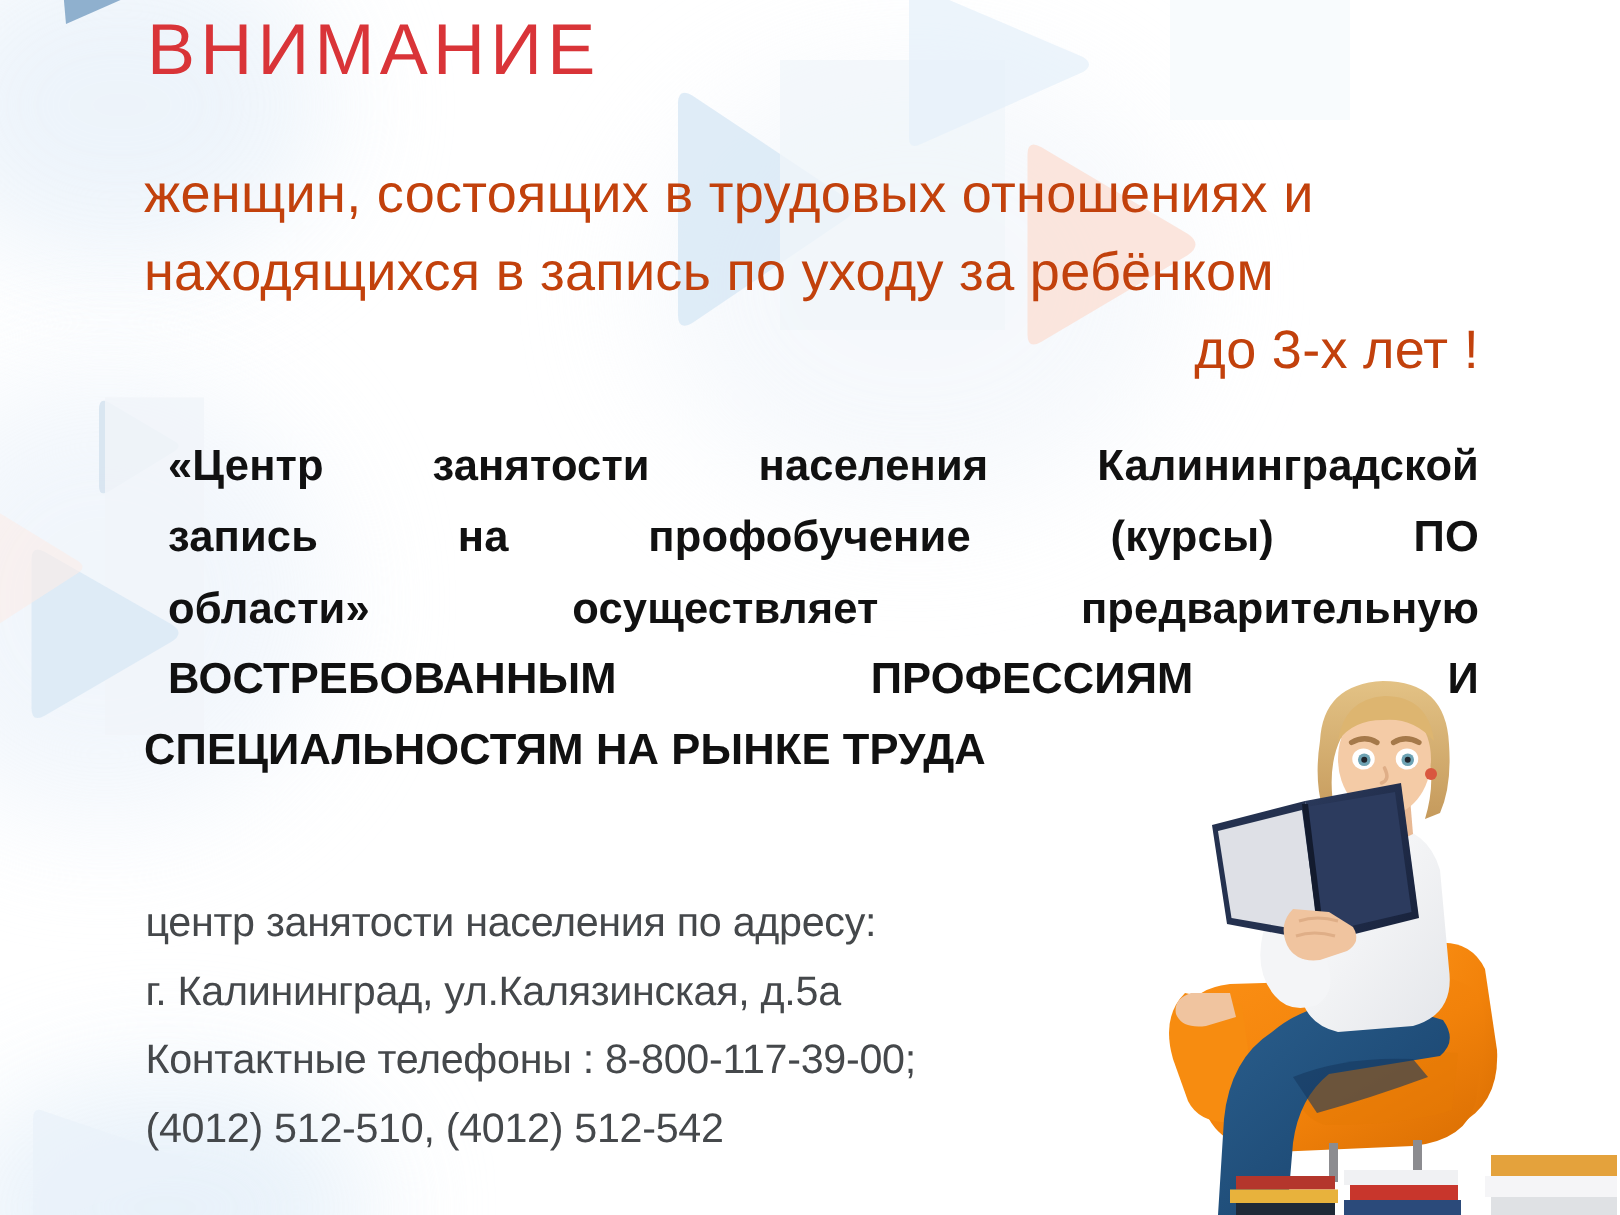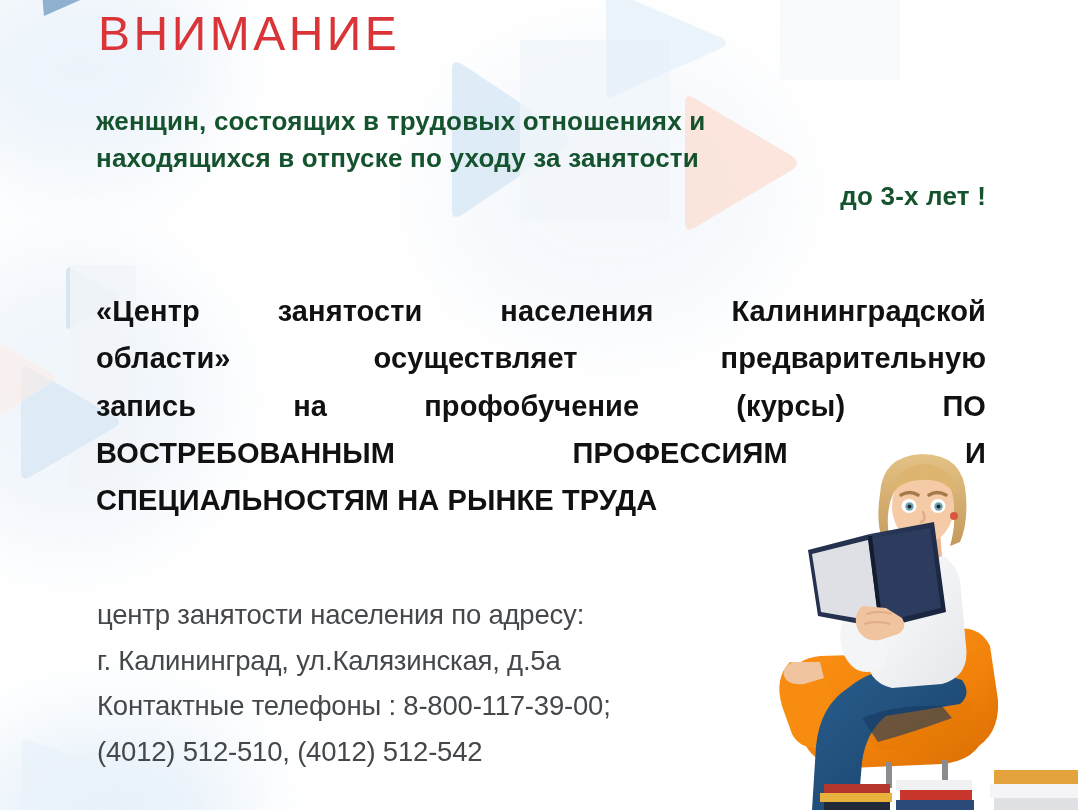--- a/index.html
+++ b/index.html
@@ -48,23 +48,23 @@
     letter-spacing: 3.5px;
     color: #D93438;
     line-height: 1.1;
     white-space: nowrap;
   }
   #intro-paragraph {
     position: absolute;
     left: 96px;
     top: 103px;
     width: 890px;
-    font-size: 26px;
-    font-weight: bold;
-    color: #14532d;
+    font-size: 36px;
+    font-weight: normal;
+    color: #c2410c;
     line-height: 1.44;
     text-align: justify;
     letter-spacing: 0.2px;
   }
   #intro-paragraph .lastline {
     text-align: right;
   }
   #main-paragraph {
     position: absolute;
     left: 96px;
@@ -73,20 +73,21 @@
     font-size: 29px;
     font-weight: bold;
     color: #111111;
     line-height: 1.63;
     text-align: justify;
     letter-spacing: 0.1px;
   }
   #main-paragraph .jline {
     text-align: justify;
     text-align-last: justify;
+    margin-left: 16px;
   }
   #main-paragraph .lastline {
     text-align: center;
     text-align-last: left;
   }
   #contact-block {
     position: absolute;
     left: 97px;
     top: 592px;
     width: 640px;
@@ -157,28 +158,28 @@
 
     <div style="position:absolute;left:780px;top:0px;width:120px;height:80px;background:#F4F8FC;opacity:.6;"></div>
   </div>
 
   <div class="content">
 
     <div id="attention-title">ВНИМАНИЕ</div>
 
     <div id="intro-paragraph">
       <div>женщин, состоящих в трудовых отношениях и</div>
-      <div>находящихся в отпуске по уходу за занятости</div>
+      <div>находящихся в запись по уходу за ребёнком</div>
       <div class="lastline">до 3-х лет !</div>
     </div>
 
     <div id="main-paragraph">
       <div class="jline">«Центр занятости населения Калининградской</div>
+      <div class="jline">запись на профобучение (курсы) ПО</div>
       <div class="jline">области» осуществляет предварительную</div>
-      <div class="jline">запись на профобучение (курсы) ПО</div>
       <div class="jline">ВОСТРЕБОВАННЫМ ПРОФЕССИЯМ И</div>
       <div class="lastline">СПЕЦИАЛЬНОСТЯМ НА РЫНКЕ ТРУДА</div>
     </div>
 
     <div id="contact-block">
       <span class="cline">центр занятости населения по адресу:</span>
       <span class="cline">г. Калининград, ул.Калязинская, д.5а</span>
       <span class="cline">Контактные телефоны : 8-800-117-39-00;</span>
       <span class="cline">(4012) 512-510, (4012) 512-542</span>
     </div>

